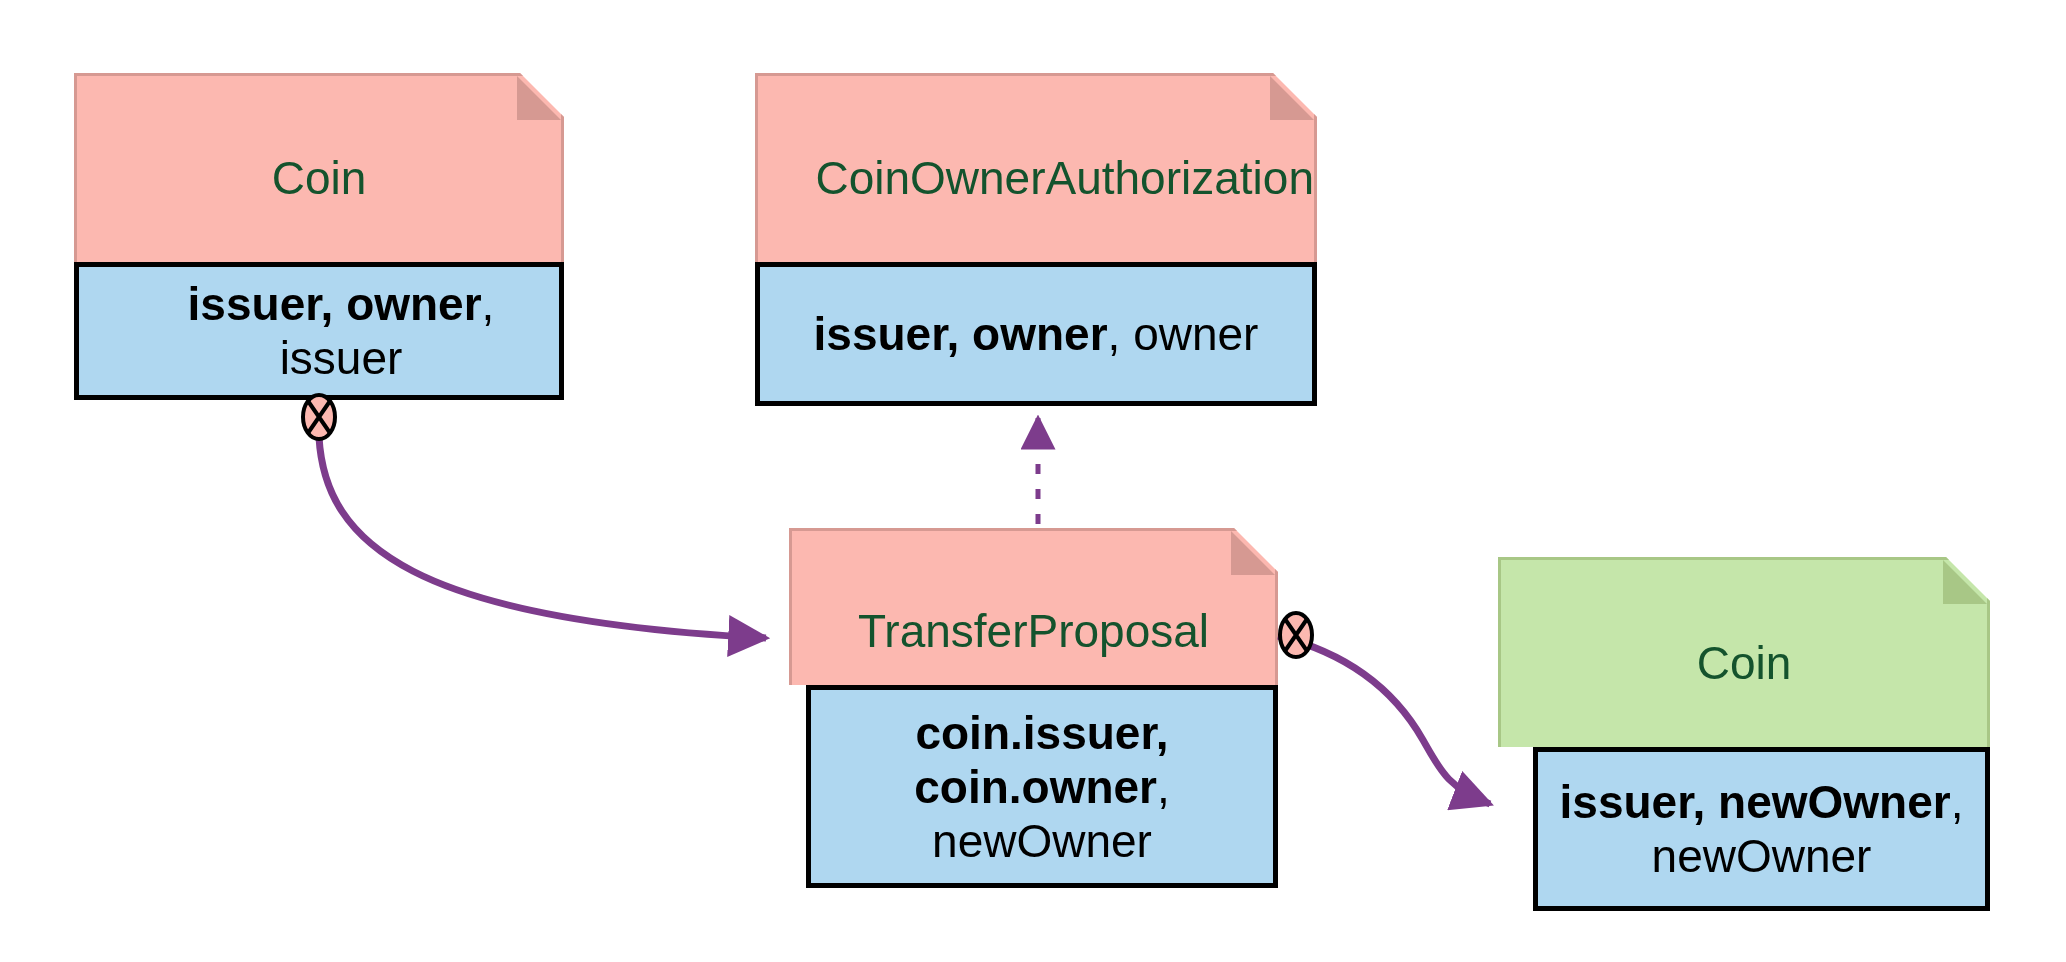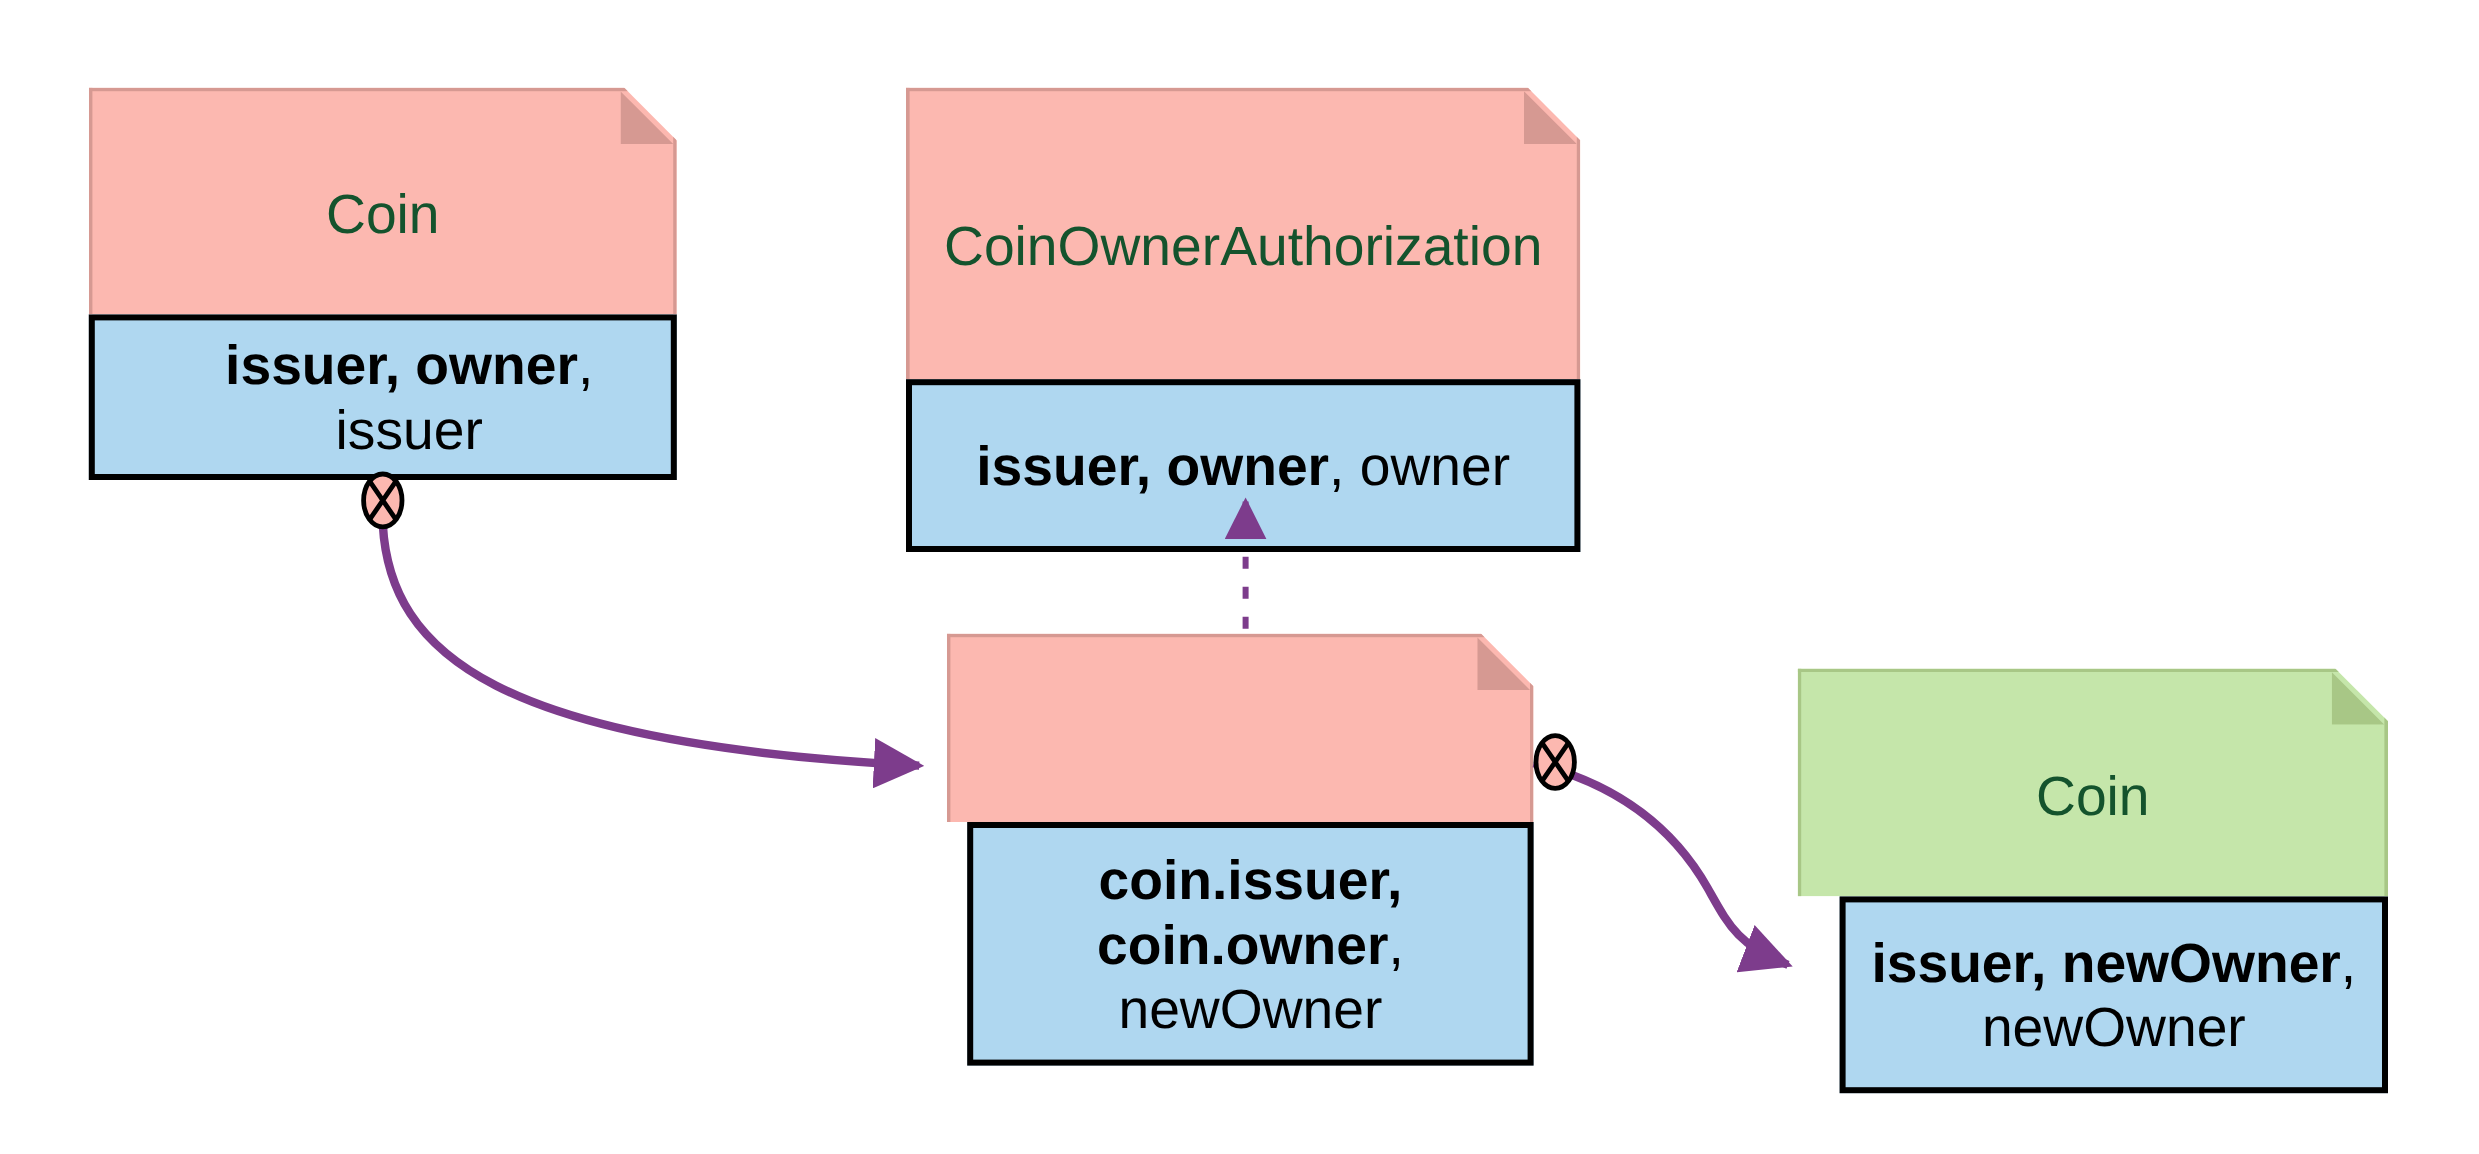--- a/index.html
+++ b/index.html
@@ -74,32 +74,33 @@
       <div class="fold"></div>
       <div class="note-title">Coin</div>
     </div>
     <div class="note-body" style="height:138px;padding-left:44px;">
       <div class="line"><span class="b">issuer, owner</span><span class="sep">,</span></div>
       <div class="line"><span class="i">issuer</span></div>
     </div>
   </div>
 
   <div class="note" style="left:755px;top:73px;width:562px;">
-    <div class="note-header" style="height:243px;padding-top:17px;">
+    <div class="note-header" style="height:189px;padding-top:17px;justify-content:flex-end;">
       <div class="fold"></div>
       <div class="note-title">CoinOwnerAuthorization</div>
     </div>
     <div class="note-body" style="height:144px;">
       <div class="line"><span class="b">issuer, owner</span><span class="sep">, </span><span class="i">owner</span></div>
     </div>
   </div>
 
   <div class="note" style="left:789px;top:528px;width:489px;">
     <div class="note-header" style="height:157px;padding-top:46px;">
       <div class="fold"></div>
+      <div class="note-title">TransferProposal</div>
     </div>
     <div class="note-body" style="height:203px;margin-left:17px;">
       <div class="line"><span class="b">coin.issuer,</span></div>
       <div class="line"><span class="b">coin.owner</span><span class="sep">,</span></div>
       <div class="line"><span class="i">newOwner</span></div>
     </div>
   </div>
 
   <div class="note" style="left:1498px;top:557px;width:492px;">
     <div class="note-header green" style="height:190px;padding-top:18px;">

